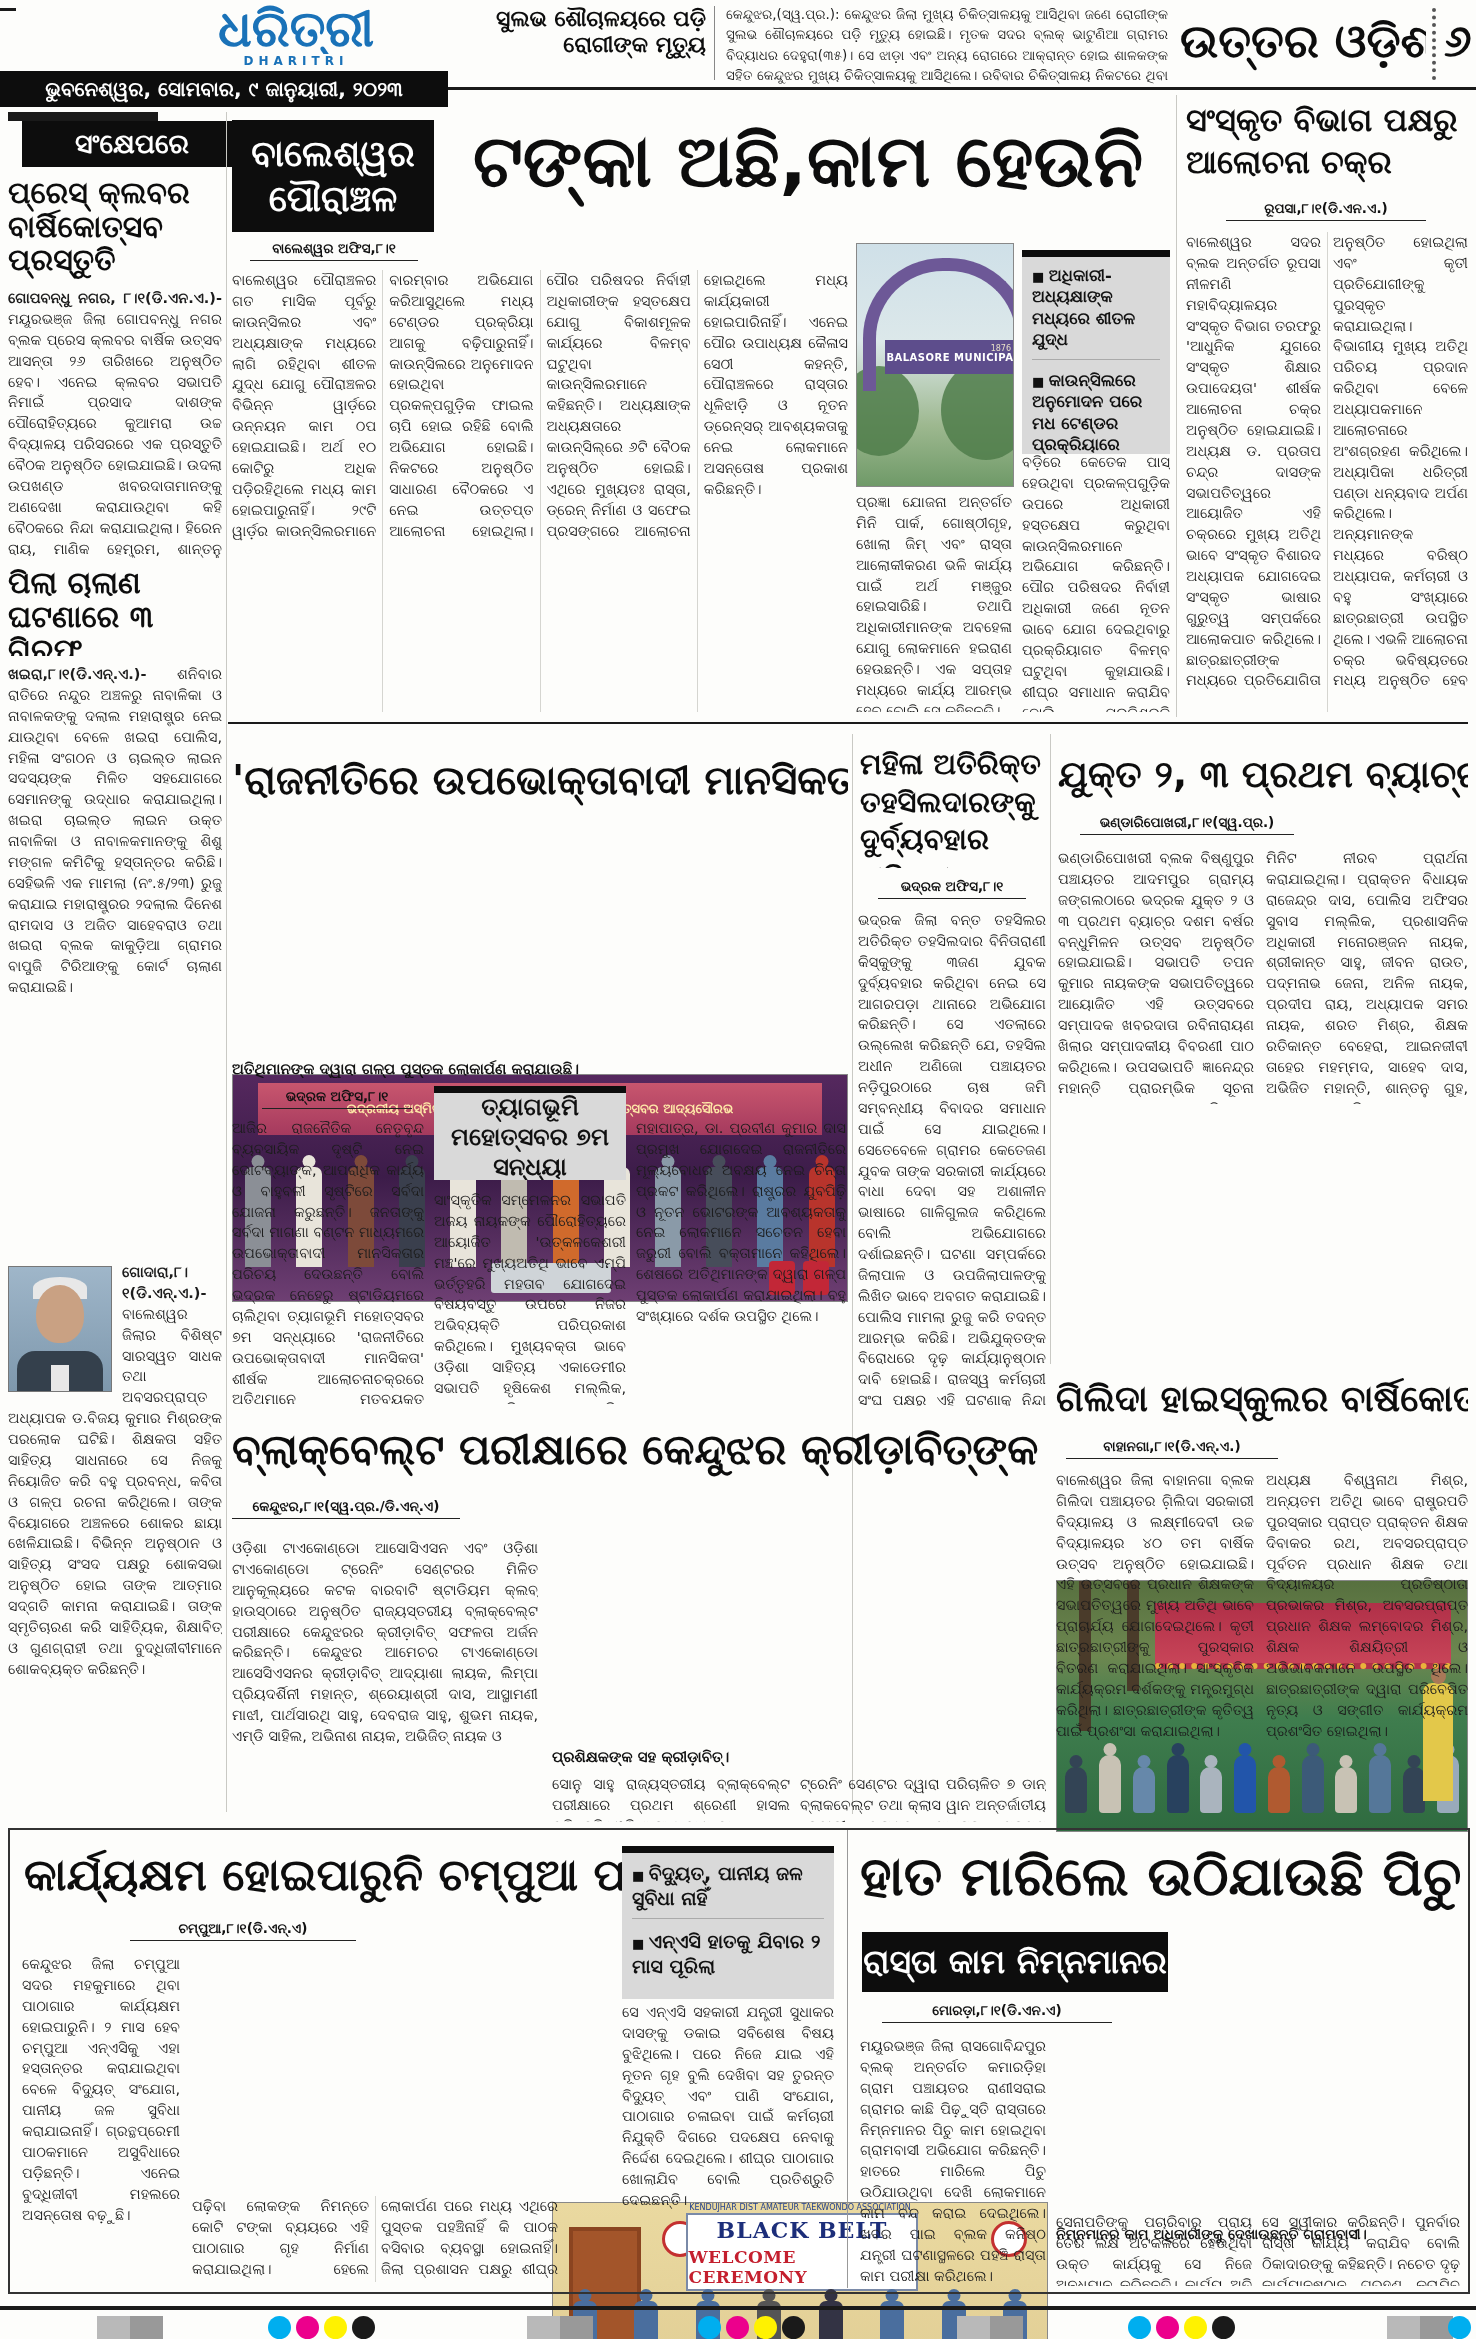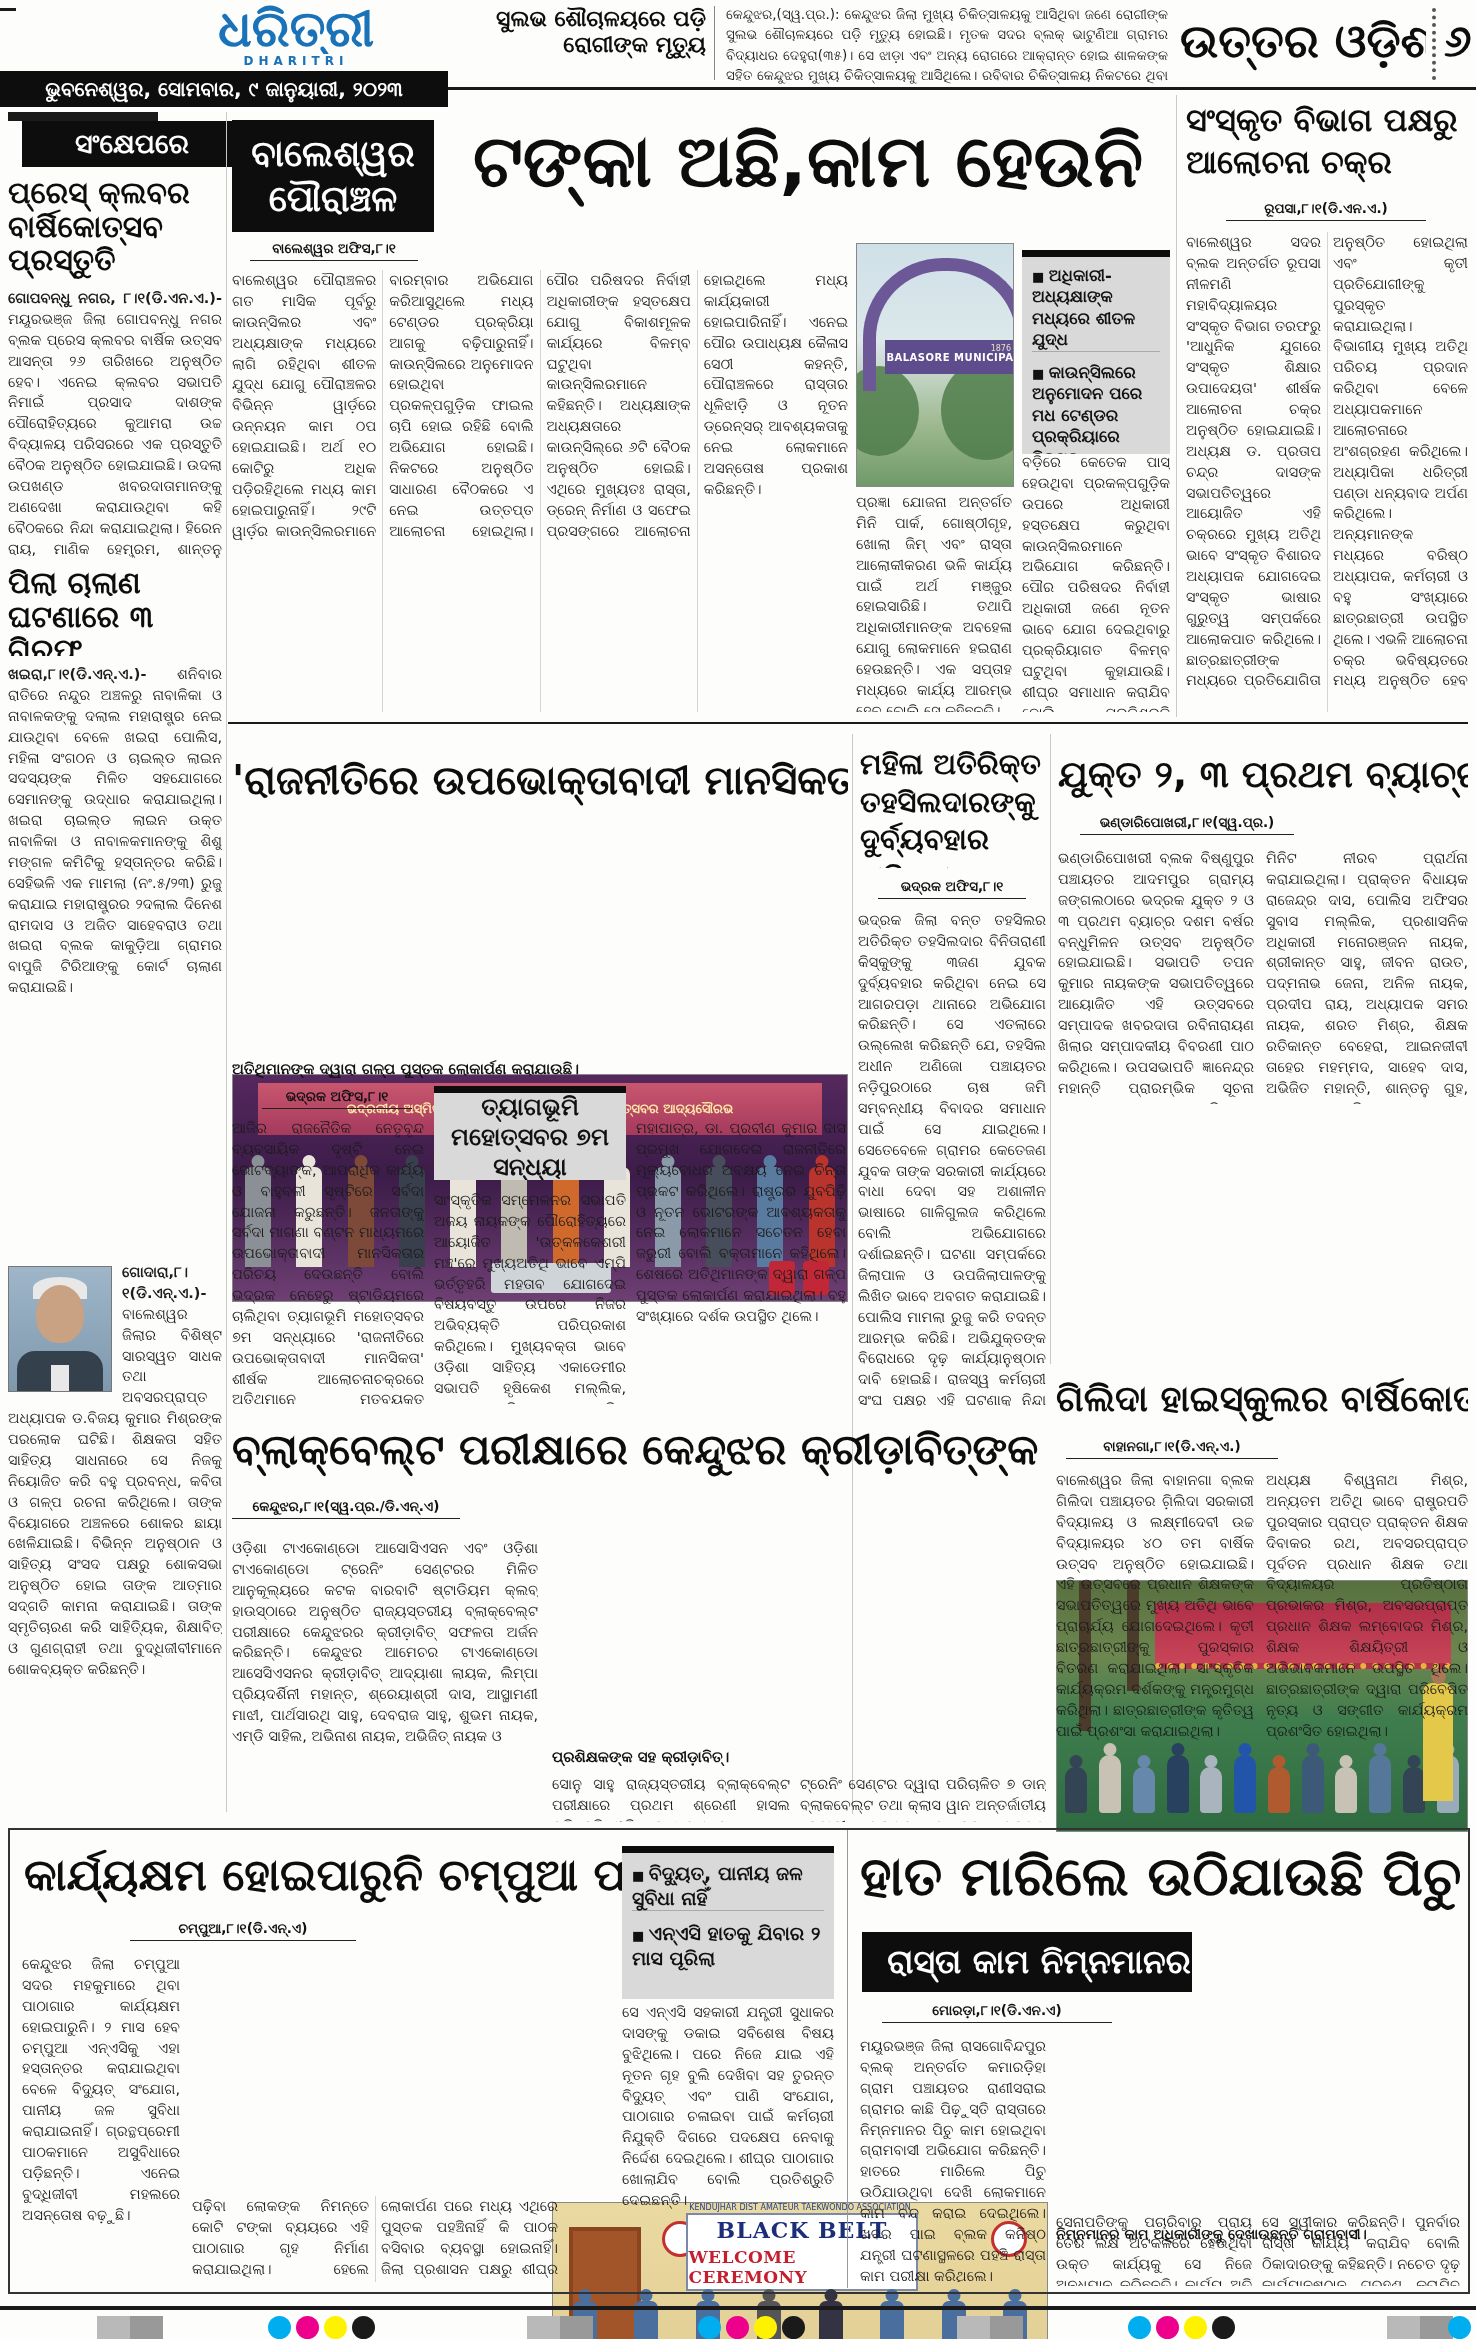--- a/index.html
+++ b/index.html
@@ -8,21 +8,21 @@
   .abs{position:absolute;}
   .bt{font-size:14.5px;line-height:1.44;text-align:justify;overflow:hidden;color:#1c1c1c;}
   .hl{font-weight:bold;color:#0d0d0d;line-height:1.12;overflow:hidden;}
   .nw{white-space:nowrap;}
   .ctr{text-align:center;}
   .dl{font-size:13.5px;font-weight:bold;text-align:center;border-bottom:1.5px solid #222;
       padding-bottom:3px;overflow:hidden;white-space:nowrap;}
   .blackbox{background:#0d0d0d;color:#fff;display:flex;align-items:center;justify-content:center;
             text-align:center;font-weight:bold;overflow:hidden;}
   .graybox{background:#d9d9d9;border-top:7px solid #0d0d0d;padding:8px 10px;overflow:hidden;}
-  .graybox .bullet{font-weight:bold;font-size:16.5px;line-height:1.3;margin:0 0 10px 0;border-bottom:1px solid #aaa;padding-bottom:0;}
+  .graybox .bullet{font-weight:bold;font-size:16.5px;line-height:1.3;margin:0 0 10px 0;border-bottom:1px solid #aaa;padding-bottom:8px;}
   .graybox .bullet:last-child{border-bottom:none;margin-bottom:0;}
   .graybox .bullet::before{content:"■ ";font-size:13px;}
   .vr{background:#c9c9c4;width:1px;}
   .hr{background:#1a1a1a;}
   .photo{overflow:hidden;position:relative;border:1px solid #888;}
   .cap{font-size:15px;font-weight:bold;overflow:hidden;white-space:nowrap;}
   
   .p{display:inline-block;position:relative;background:currentColor;border-radius:7px 7px 0 0;vertical-align:bottom;}
   .p::before{content:"";position:absolute;top:-12px;left:50%;transform:translateX(-50%);
              width:13px;height:13px;border-radius:50%;background:currentColor;}
@@ -268,21 +268,21 @@
 
   <div class="abs bt col2" style="left:192px;top:2196px;width:366px;height:86px;">ପଢ଼ିବା ଲୋକଙ୍କ ନିମନ୍ତେ କୋଟି ଟଙ୍କା ବ୍ୟୟରେ ଏହି ପାଠାଗାର ଗୃହ ନିର୍ମାଣ କରାଯାଇଥିଲା। ହେଲେ ଲୋକାର୍ପଣ ପରେ ମଧ୍ୟ ଏଥିରେ ପୁସ୍ତକ ପହଞ୍ଚିନାହିଁ କି ପାଠକ ବସିବାର ବ୍ୟବସ୍ଥା ହୋଇନାହିଁ। ଜିଲା ପ୍ରଶାସନ ପକ୍ଷରୁ ଶୀଘ୍ର ବ୍ୟବସ୍ଥା କରାଯିବ ବୋଲି କୁହାଯାଇଛି।</div>
 
   <div class="abs graybox" style="left:622px;top:1846px;width:192px;height:130px;">
     <p class="bullet" style="font-size:19px;">ବିଦ୍ୟୁତ୍, ପାନୀୟ ଜଳ ସୁବିଧା ନାହିଁ</p>
     <p class="bullet" style="font-size:19px;">ଏନ୍‌ଏସି ହାତକୁ ଯିବାର ୨ ମାସ ପୂରିଲା</p>
   </div>
   <div class="abs hl nw" style="left:860px;top:1838px;width:600px;height:84px;font-size:54px;line-height:1.45;">ହାତ ମାରିଲେ ଉଠିଯାଉଛି ପିଚୁ</div>
 
   <div class="abs bt" style="left:622px;top:2002px;width:212px;height:280px;">ସେ ଏନ୍‌ଏସି ସହକାରୀ ଯନ୍ତ୍ରୀ ସୁଧାକର ଦାସଙ୍କୁ ଡକାଇ ସବିଶେଷ ବିଷୟ ବୁଝିଥିଲେ। ପରେ ନିଜେ ଯାଇ ଏହି ନୂତନ ଗୃହ ବୁଲି ଦେଖିବା ସହ ତୁରନ୍ତ ବିଦ୍ୟୁତ୍ ଏବଂ ପାଣି ସଂଯୋଗ, ପାଠାଗାର ଚଳାଇବା ପାଇଁ କର୍ମଚାରୀ ନିଯୁକ୍ତି ଦିଗରେ ପଦକ୍ଷେପ ନେବାକୁ ନିର୍ଦ୍ଦେଶ ଦେଇଥିଲେ। ଶୀଘ୍ର ପାଠାଗାର ଖୋଲାଯିବ ବୋଲି ପ୍ରତିଶ୍ରୁତି ଦେଇଛନ୍ତି।</div>
-  <div class="abs blackbox" style="left:862px;top:1932px;width:306px;height:60px;font-size:33px;padding-left:24px;">ରାସ୍ତା କାମ ନିମ୍ନମାନର</div>
+  <div class="abs blackbox" style="left:862px;top:1932px;width:306px;height:60px;font-size:33px;">ରାସ୍ତା କାମ ନିମ୍ନମାନର</div>
   <div class="abs dl" style="left:882px;top:2002px;width:230px;">ମୋରଡ଼ା,୮।୧(ଡି.ଏନ.ଏ)</div>
   <div class="abs bt" style="left:860px;top:2036px;width:186px;height:246px;">ମୟୂରଭଞ୍ଜ ଜିଲା ରାସଗୋବିନ୍ଦପୁର ବ୍ଲକ୍ ଅନ୍ତର୍ଗତ କମାରଡ଼ିହା ଗ୍ରାମ ପଞ୍ଚାୟତର ରାଣୀସରାଇ ଗ୍ରାମର କାଛି ପିଢ଼ୁସ୍ତି ରାସ୍ତାରେ ନିମ୍ନମାନର ପିଚୁ କାମ ହୋଇଥିବା ଗ୍ରାମବାସୀ ଅଭିଯୋଗ କରିଛନ୍ତି। ହାତରେ ମାରିଲେ ପିଚୁ ଉଠିଯାଉଥିବା ଦେଖି ଲୋକମାନେ କାମ ବନ୍ଦ କରାଇ ଦେଇଥିଲେ। ଖବର ପାଇ ବ୍ଲକ କନିଷ୍ଠ ଯନ୍ତ୍ରୀ ଘଟଣାସ୍ଥଳରେ ପହଞ୍ଚି ରାସ୍ତା କାମ ପରୀକ୍ଷା କରିଥିଲେ।</div>
 
   <div class="abs cap" style="left:1056px;top:2186px;width:404px;font-size:14px;margin-top:40px;">ନିମ୍ନମାନର କାମ ଅଧିକାରୀଙ୍କୁ ଦେଖାଉଛନ୍ତି ଗ୍ରାମବାସୀ।</div>
   <div class="abs bt" style="left:1056px;top:2212px;width:196px;height:74px;">ସେନାପତିଙ୍କୁ ପଚାରିବାରୁ ପ୍ରାୟ ତେର ଲକ୍ଷ ଅଟକଳରେ ହେଉଥିବା ଉକ୍ତ କାର୍ଯ୍ୟକୁ ସେ ନିଜେ ଅନୁଧ୍ୟାନ କରିଛନ୍ତି। କାର୍ଯ୍ୟ ଅତି ନିମ୍ନମାନର ହୋଇଥିବା</div>
   <div class="abs bt" style="left:1262px;top:2212px;width:198px;height:74px;">ସେ ସ୍ୱୀକାର କରିଛନ୍ତି। ପୁନର୍ବାର ରାସ୍ତା କାର୍ଯ୍ୟ କରାଯିବ ବୋଲି ଠିକାଦାରଙ୍କୁ କହିଛନ୍ତି। ନଚେତ ଦୃଢ଼ କାର୍ଯ୍ୟାନୁଷ୍ଠାନ ଗ୍ରହଣ କରାଯିବ ବୋଲି ସେ କହିଥିଲେ।</div>
 
   <div class="abs hr" style="left:0;top:2306px;width:1476px;height:4px;"></div>
   <div class="abs" style="left:0;top:2316px;width:1476px;height:23px;">
     <span class="abs" style="left:97px;"><span class="gsq"></span><span class="gsq"></span></span>

